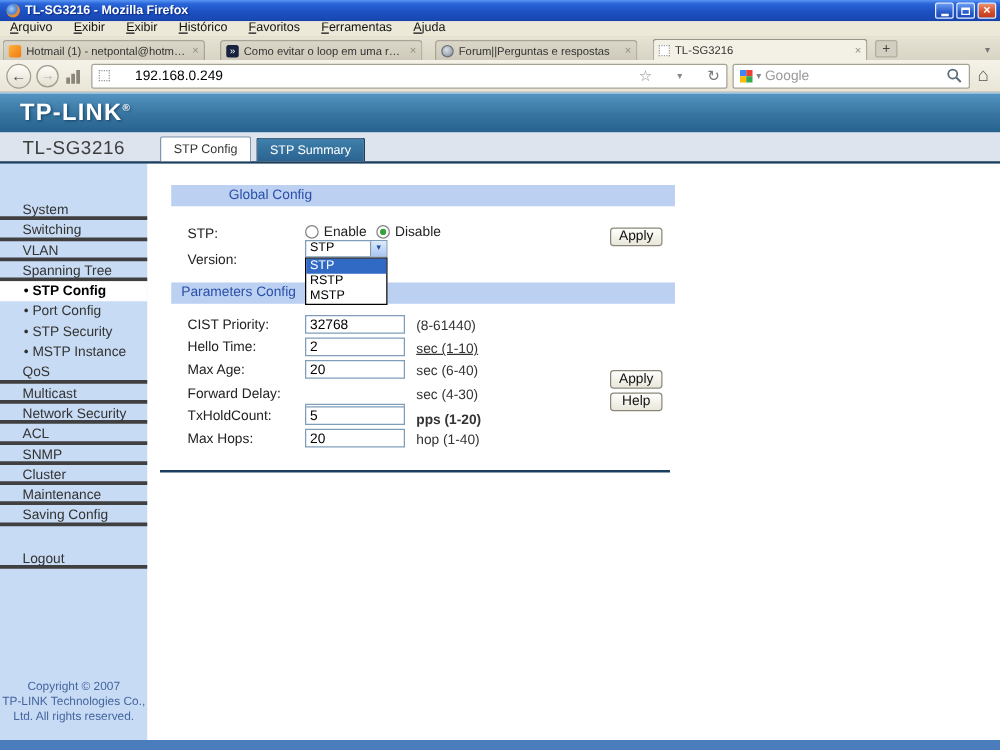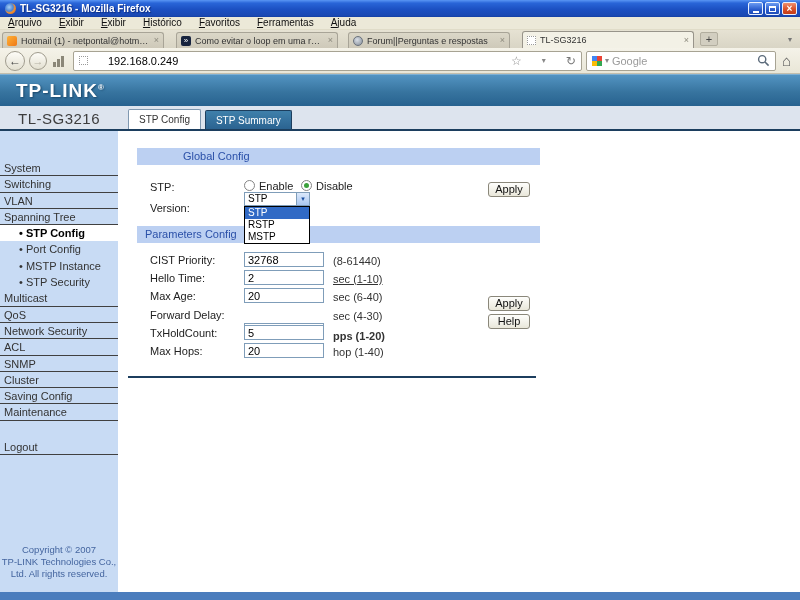--- a/index.html
+++ b/index.html
@@ -75,21 +75,21 @@
   .model-name { position:absolute; left:18px; bottom:2px; font-size:15px; color:#3d3d3d; letter-spacing:0.5px; }
   .page-tabs { position:absolute; left:128px; bottom:0; display:flex; align-items:flex-end; }
   .ptab { font-size:10px; padding:0 10px; border-radius:2px 2px 0 0; }
   .ptab.active { background:#fff; color:#333; height:20px; line-height:20px; border:1px solid #7f98b0; border-bottom:none; }
   .ptab.inactive { background:linear-gradient(180deg,#3f80ab,#2b6391); color:#fff; height:19px; line-height:19px; margin-left:4px; border:1px solid #1c3e5e; border-bottom:none; }
 
   
   .mainrow { height:461px; display:flex; }
   .sidebar { width:118px; background:#c8dbf4; position:relative; flex:0 0 auto; }
   .sidebar ul { list-style:none; margin-top:29px; }
-  .sidebar li { height:16.3px; line-height:16.3px; font-size:11px; color:#333; padding-left:4px; border-bottom:1px solid #404040; cursor:default; }
+  .sidebar li { height:16.3px; line-height:16.3px; font-size:11px; color:#333; padding-left:18px; border-bottom:3px solid #404040; cursor:default; }
   .sidebar li.sub { border-bottom:none; padding-left:19px; }
   .sidebar li.sub::before { content:"• "; }
   .sidebar li.active { background:#fff; font-weight:bold; color:#000; }
   .sidebar li.logout { margin-top:18px; }
   .side-footer { position:absolute; left:0; right:0; bottom:12px; text-align:center; font-size:9.5px; line-height:12px; color:#44659f; }
 
   .content { flex:1 1 auto; background:#fff; position:relative; }
   .section-bar { position:absolute; left:19px; width:403px; height:17px; background:#bcd0f2;
     color:#2b50a8; font-size:11px; line-height:17px; padding-left:8px; }
   .bar-global { top:17px;padding-left:46px; } .bar-params { top:95px; }
@@ -213,30 +213,30 @@
   <div class="mainrow">
 
     <div class="sidebar">
       <ul>
         <li>System</li>
         <li>Switching</li>
         <li>VLAN</li>
         <li>Spanning Tree</li>
         <li class="sub active">STP Config</li>
         <li class="sub">Port Config</li>
+        <li class="sub">STP Security</li>
         <li class="sub">MSTP Instance</li>
-        <li class="sub">STP Security</li>
+        <li>QoS</li>
         <li>Multicast</li>
-        <li>QoS</li>
         <li>Network Security</li>
         <li>ACL</li>
         <li>SNMP</li>
         <li>Cluster</li>
+        <li>Maintenance</li>
         <li>Saving Config</li>
-        <li>Maintenance</li>
         <li class="logout">Logout</li>
       </ul>
       <div class="side-footer">
         <div>Copyright © 2007</div>
         <div>TP-LINK Technologies Co.,</div>
         <div>Ltd. All rights reserved.</div>
       </div>
     </div>
 
     <div class="content">

